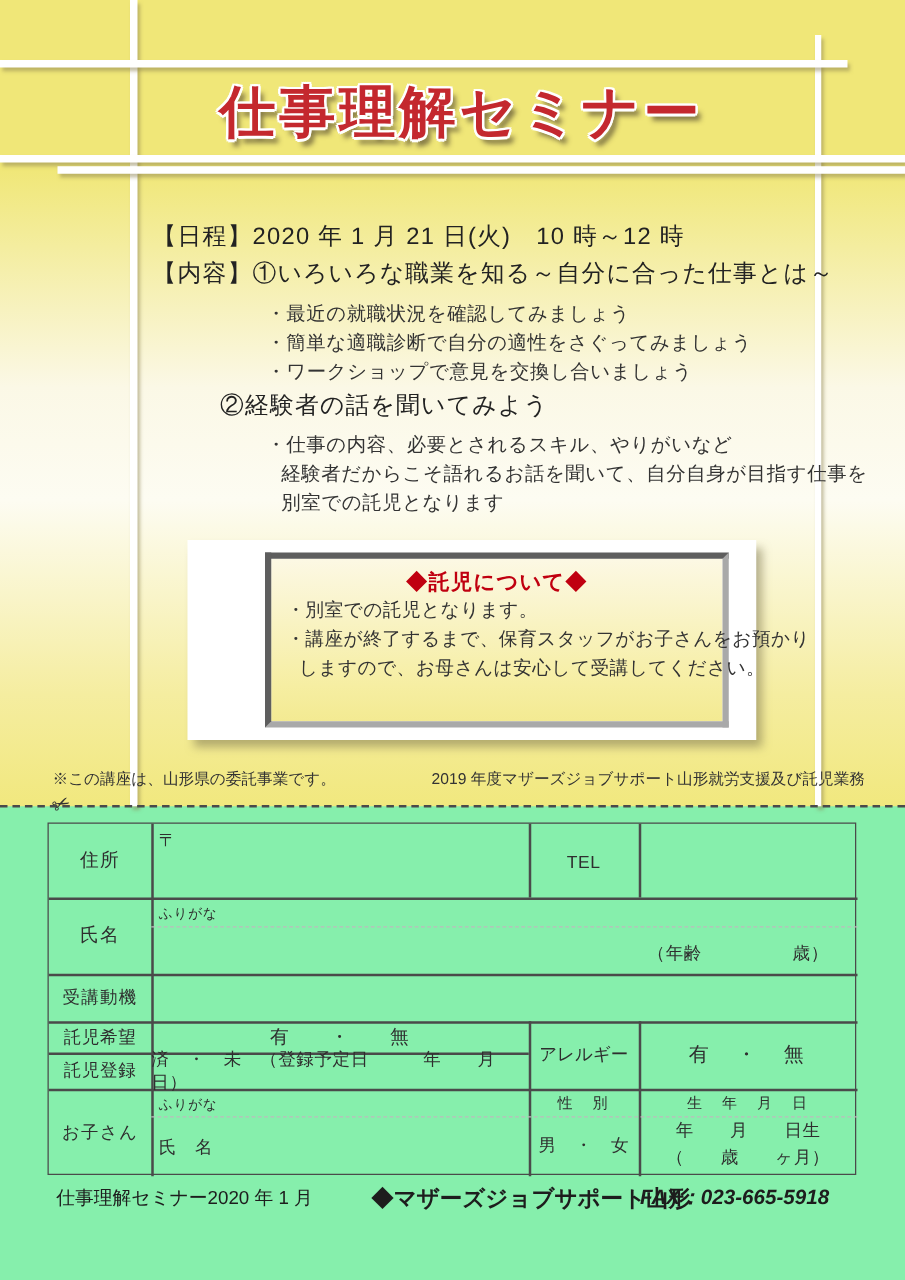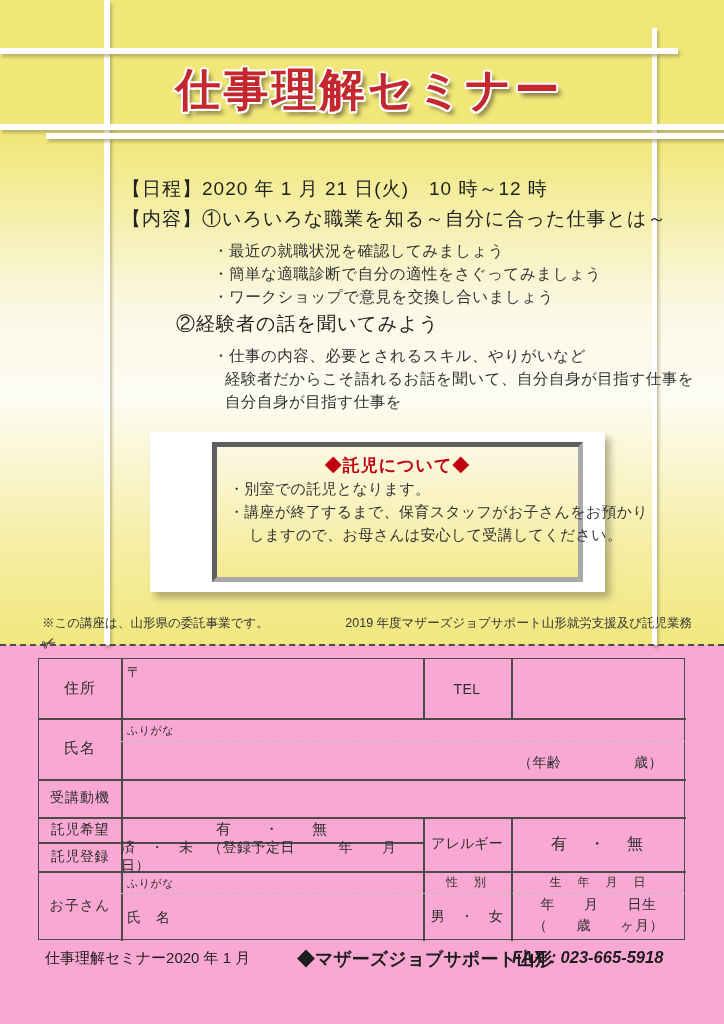--- a/index.html
+++ b/index.html
@@ -1,19 +1,19 @@
 <!DOCTYPE html>
 <html><head>
 <meta charset="utf-8">
 <style>
   * { margin:0; padding:0; box-sizing:border-box; }
   html,body { background:#ffffff; }
   .page {
     position:relative; width:724px; height:1024px; overflow:hidden;
-    background:#f9a8d4;
+    background:#86efac;
     font-family:"Liberation Sans", sans-serif;
     color:#2a2a2a;
   }
   
   .flyer {
     position:absolute; left:0; top:0; width:724px; height:645px;
     background:linear-gradient(180deg,#f0e778 0%,#f0e778 21%,#fbf8e6 48%,#fdfcf2 62%,#f5eda0 86%,#f1e87e 100%);
   }
   .wline { position:absolute; background:#ffffff; box-shadow:2px 3px 3px rgba(140,130,80,.5); }
   .vl { width:6px; }
@@ -34,21 +34,21 @@
     background:#ffffff; box-shadow:5px 6px 7px rgba(125,118,80,.55);
   }
   .cbox-inner {
     position:absolute; left:22px; top:10px; right:22px; bottom:10px;
     border:5px solid; border-color:#5e5e5e #a9a9a9 #a9a9a9 #5e5e5e;
     background:linear-gradient(180deg,#fcf8e4 0%,#f6eea2 78%,#f3ea92 100%);
     margin-left:40px;
   }
   .cbox-title { margin-top:7px; text-align:center; font-size:17px; font-weight:bold; color:#c00010; letter-spacing:1px; }
   .cbox-line { font-size:15px; letter-spacing:.3px; color:#333; line-height:23px; padding-left:12px; white-space:nowrap; }
-  .cbox-line.indent { padding-left:32px; }
+  .cbox-line.indent { padding-left:22px; }
   
   .note { position:absolute; top:615px; font-size:12.5px; color:#333; white-space:nowrap; }
   .cutline { position:absolute; left:0; top:644px; width:724px; border-top:2px dashed #4a4a4a; }
   .scissors { position:absolute; left:42px; top:633px; font-size:17px; color:#333; transform:rotate(-25deg); }
   
   .ftable { position:absolute; left:38px; top:658px; width:647px; height:282px; border:1.5px solid #4a4a4a; }
   .fl { position:absolute; background:#4a4a4a; }
   .fl.h { height:1.5px; }
   .fl.v { width:1.5px; }
   .fdash { position:absolute; height:0; border-top:1.5px dashed #bcbcbc; }
@@ -82,21 +82,21 @@
   <div class="txt t19" style="left:122px; top:176px;">【日程】2020 年 1 月 21 日(火)　10 時～12 時</div>
   <div class="txt t19" style="left:122px; top:206px;">【内容】①いろいろな職業を知る～自分に合った仕事とは～</div>
 
   <div class="txt t15" style="left:213px; top:241px;">・最近の就職状況を確認してみましょう</div>
   <div class="txt t15" style="left:213px; top:264px;">・簡単な適職診断で自分の適性をさぐってみましょう</div>
   <div class="txt t15" style="left:213px; top:287px;">・ワークショップで意見を交換し合いましょう</div>
 
   <div class="txt t19" style="left:176px; top:311px;">②経験者の話を聞いてみよう</div>
   <div class="txt t15" style="left:225px; top:369px;">経験者だからこそ語れるお話を聞いて、自分自身が目指す仕事を</div>
   <div class="txt t15" style="left:213px; top:346px;">・仕事の内容、必要とされるスキル、やりがいなど</div>
-  <div class="txt t15" style="left:225px; top:392px;">自分自身が目指す仕事を</div>
+  <div class="txt t15" style="left:225px; top:392px;">別室での託児となります</div>
 
   <div class="cbox-outer">
     <div class="cbox-inner">
       <div class="cbox-title">◆託児について◆</div>
       <div class="cbox-line">・別室での託児となります。</div>
       <div class="cbox-line">・講座が終了するまで、保育スタッフがお子さんをお預かり</div>
       <div class="cbox-line indent">しますので、お母さんは安心して受講してください。</div>
     </div>
   </div>
 

